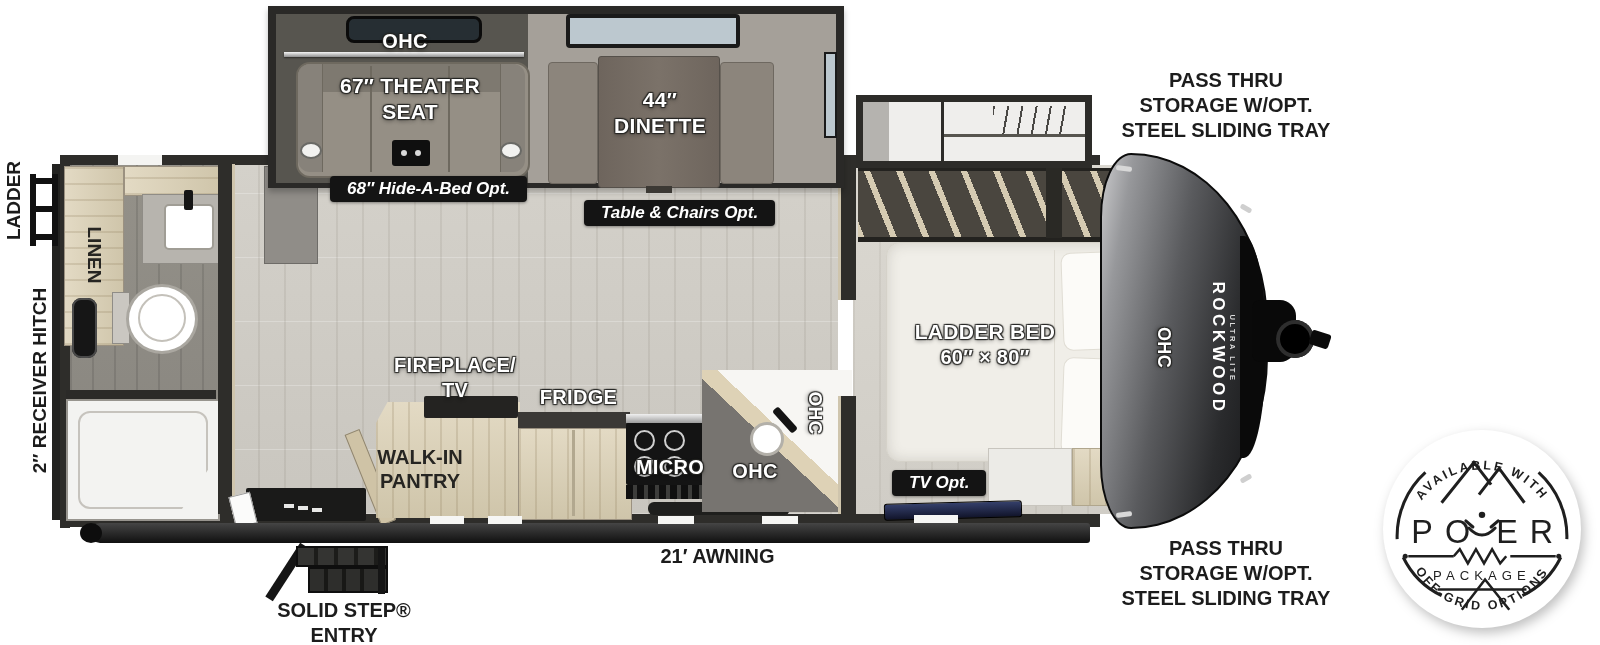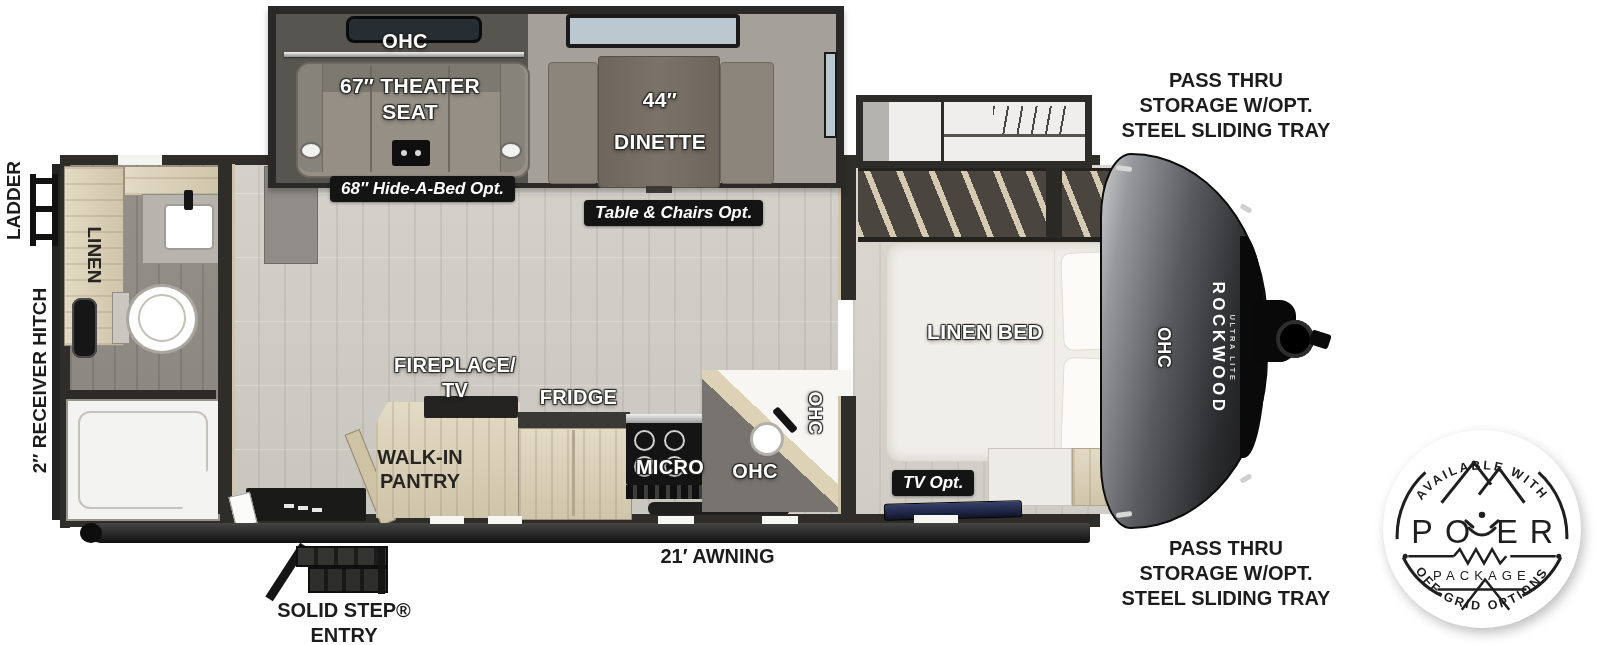--- a/index.html
+++ b/index.html
@@ -12,21 +12,21 @@
       text-shadow:-1px -1px 1px rgba(35,35,33,.9),1px -1px 1px rgba(35,35,33,.9),
                   -1px 1px 1px rgba(35,35,33,.9),1px 1px 1px rgba(35,35,33,.9),
                   0 2px 4px rgba(0,0,0,.45);}
   
   .bl{position:absolute;color:#262522;font-weight:700;font-size:20px;text-align:center;white-space:nowrap;}
   
   .ol{position:absolute;color:#1c1c1c;font-weight:700;font-size:20px;line-height:25px;
       text-align:center;white-space:nowrap;}
   
   .bb{position:absolute;background:#141414;color:#fff;font-style:italic;font-weight:700;
-      font-size:17px;padding:3px 11px;border-radius:4px;white-space:nowrap;
+      font-size:17px;padding:3px 17px;border-radius:4px;white-space:nowrap;
       box-shadow:0 1px 3px rgba(0,0,0,.4);}
   .vf{position:absolute;display:flex;align-items:center;justify-content:center;}
   .cw{transform:rotate(90deg);white-space:nowrap;}
   .ccw{transform:rotate(-90deg);white-space:nowrap;}
   .wood{background:repeating-linear-gradient(0deg,rgba(140,122,88,.22) 0 2px,rgba(0,0,0,0) 2px 16px),
          linear-gradient(90deg,#e3dac4,#cfc5aa);}
   .woodv{background:repeating-linear-gradient(90deg,rgba(140,122,88,.22) 0 2px,rgba(0,0,0,0) 2px 16px),
          linear-gradient(180deg,#e3dac4,#cfc5aa);}
   .floor-light{background:repeating-linear-gradient(90deg,rgba(96,88,74,.10) 0 2px,rgba(0,0,0,0) 2px 26px),
                repeating-linear-gradient(0deg,rgba(255,255,255,.25) 0 1px,rgba(0,0,0,0) 1px 64px),
@@ -174,34 +174,35 @@
   <div class="a" style="left:30px;top:174px;width:6px;height:72px;background:#111;"></div>
   <div class="a" style="left:52px;top:174px;width:6px;height:72px;background:#111;"></div>
   <div class="a" style="left:30px;top:178px;width:28px;height:6px;background:#111;"></div>
   <div class="a" style="left:30px;top:206px;width:28px;height:6px;background:#111;"></div>
   <div class="a" style="left:30px;top:234px;width:28px;height:6px;background:#111;"></div>
 
   <div class="wl" style="left:350px;top:30px;width:110px;">OHC</div>
   <div class="wl" style="left:310px;top:74px;width:200px;font-size:21px;">67″ THEATER</div>
   <div class="wl" style="left:310px;top:100px;width:200px;font-size:21px;">SEAT</div>
   <div class="wl" style="left:600px;top:88px;width:120px;font-size:21px;">44″</div>
-  <div class="wl" style="left:585px;top:114px;width:150px;font-size:21px;margin-top:16px;">DINETTE</div>
+  <div class="wl" style="left:585px;top:114px;width:150px;font-size:21px;">DINETTE</div>
   <div class="bb" style="left:330px;top:176px;">68″ Hide-A-Bed Opt.</div>
   <div class="bb" style="left:584px;top:200px;">Table &amp; Chairs Opt.</div>
   <div class="wl" style="left:365px;top:354px;width:180px;">FIREPLACE/</div>
   <div class="wl" style="left:365px;top:379px;width:180px;">TV</div>
   <div class="wl" style="left:516px;top:386px;width:125px;">FRIDGE</div>
   <div class="bl" style="left:360px;top:446px;width:120px;">WALK-IN</div>
   <div class="bl" style="left:360px;top:470px;width:120px;">PANTRY</div>
   <div class="wl" style="left:615px;top:456px;width:110px;">MICRO</div>
   <div class="wl" style="left:715px;top:460px;width:80px;">OHC</div>
   <div class="vf" style="left:800px;top:386px;width:30px;height:54px;">
     <span class="cw wl" style="position:static;font-size:19px;">OHC</span>
   </div>
-  <div class="wl" style="left:885px;top:320px;width:200px;font-size:21px;">LINEN BED</div>
+  <div class="wl" style="left:885px;top:320px;width:200px;font-size:21px;">LADDER BED</div>
+  <div class="wl" style="left:885px;top:346px;width:200px;">60″ × 80″</div>
   <div class="bb" style="left:892px;top:470px;">TV Opt.</div>
   <div class="vf" style="left:1146px;top:318px;width:34px;height:58px;">
     <span class="cw wl" style="position:static;font-size:18px;">OHC</span>
   </div>
 
   <div class="vf" style="left:-6px;top:150px;width:40px;height:100px;">
     <span class="ccw ol" style="position:static;font-size:19px;">LADDER</span>
   </div>
   <div class="vf" style="left:22px;top:282px;width:36px;height:196px;">
     <span class="ccw ol" style="position:static;font-size:19px;">2″ RECEIVER HITCH</span>

